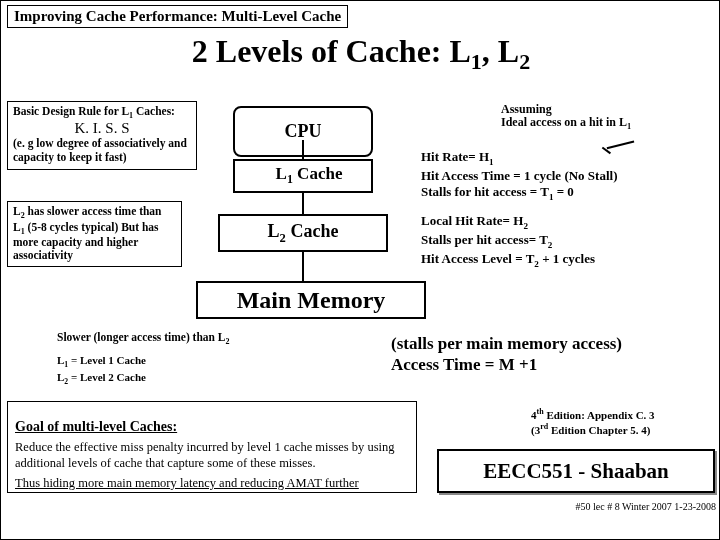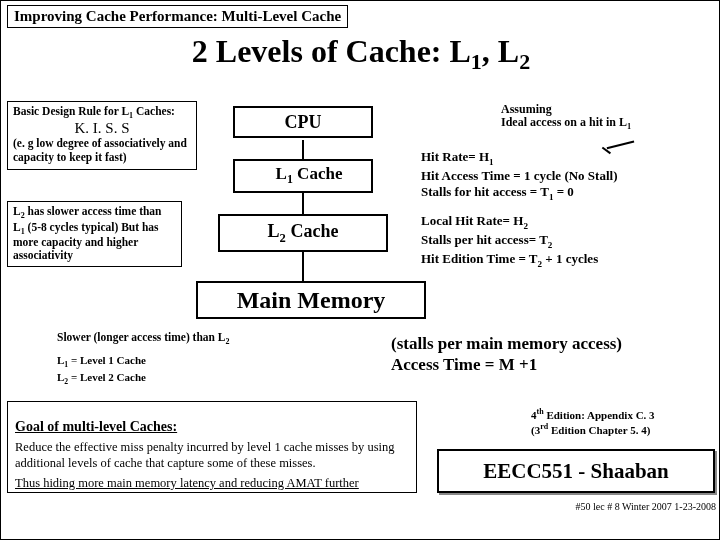--- a/index.html
+++ b/index.html
@@ -32,21 +32,21 @@
   .l2-box {
     position: absolute; left: 6px; top: 200px; width: 175px;
     border: 1.5px solid #000; padding: 3px 5px;
     font-weight: bold; font-size: 11.5px; line-height: 1.15;
   }
   .cache-box {
     position: absolute; border: 2px solid #000; background: #fff;
     text-align: center; font-weight: bold;
     display: flex; align-items: center; justify-content: center;
   }
-  .cpu { left: 232px; top: 105px; width: 140px; height: 32px; font-size: 18px; }
+  .cpu { left: 232px; top: 105px; width: 140px; height: 51px; font-size: 18px; border-radius: 8px; }
   .l1c { left: 232px; top: 158px; width: 140px; height: 34px; font-size: 17px; padding-left: 12px; }
   .l2c { left: 217px; top: 213px; width: 170px; height: 38px; font-size: 18px; }
   .mm  { left: 195px; top: 280px; width: 230px; height: 38px; font-size: 24px; }
   .vline { position: absolute; background: #000; width: 2px; }
   .v1 { left: 301px; top: 139px; height: 19px; }
   .v2 { left: 301px; top: 192px; height: 21px; }
   .v3 { left: 301px; top: 251px; height: 29px; }
   .assuming {
     position: absolute; left: 500px; top: 102px; width: 215px;
     font-weight: bold; font-size: 12px; line-height: 1.1;
@@ -147,21 +147,21 @@
 
 <div class="l1stats">
   <div><span>Hit Rate= H</span><sub>1</sub></div>
   <div>Hit Access Time = 1 cycle (No Stall)</div>
   <div><span>Stalls for hit access = T</span><sub>1</sub><span> = 0</span></div>
 </div>
 
 <div class="l2stats">
   <div><span>Local Hit Rate= H</span><sub>2</sub></div>
   <div><span>Stalls per hit access= T</span><sub>2</sub></div>
-  <div><span>Hit Edition Time = T</span><sub>2</sub><span> + 1 cycles</span></div>
+  <div><span>Hit Access Level = T</span><sub>2</sub><span> + 1 cycles</span></div>
 </div>
 
 <div class="slower">
   <span>Slower (longer access time) than L</span><sub>2</sub>
 </div>
 
 <div class="legend">
   <div><span>L</span><sub>1</sub><span> =  Level 1 Cache</span></div>
   <div><span>L</span><sub>2</sub><span> =  Level 2 Cache</span></div>
 </div>

